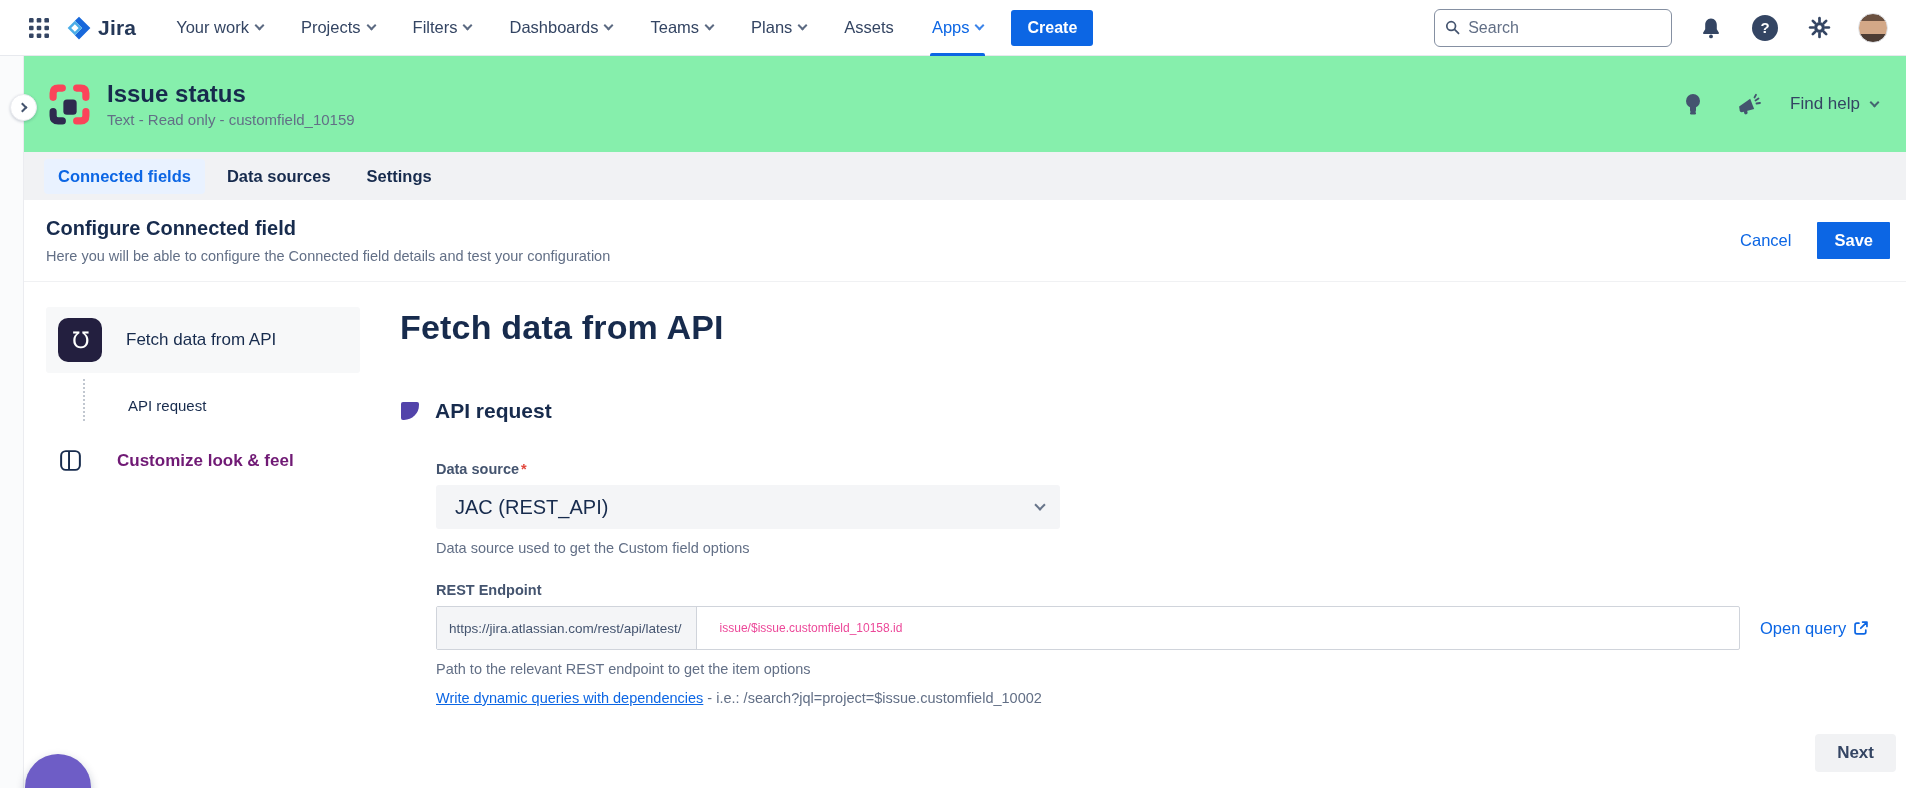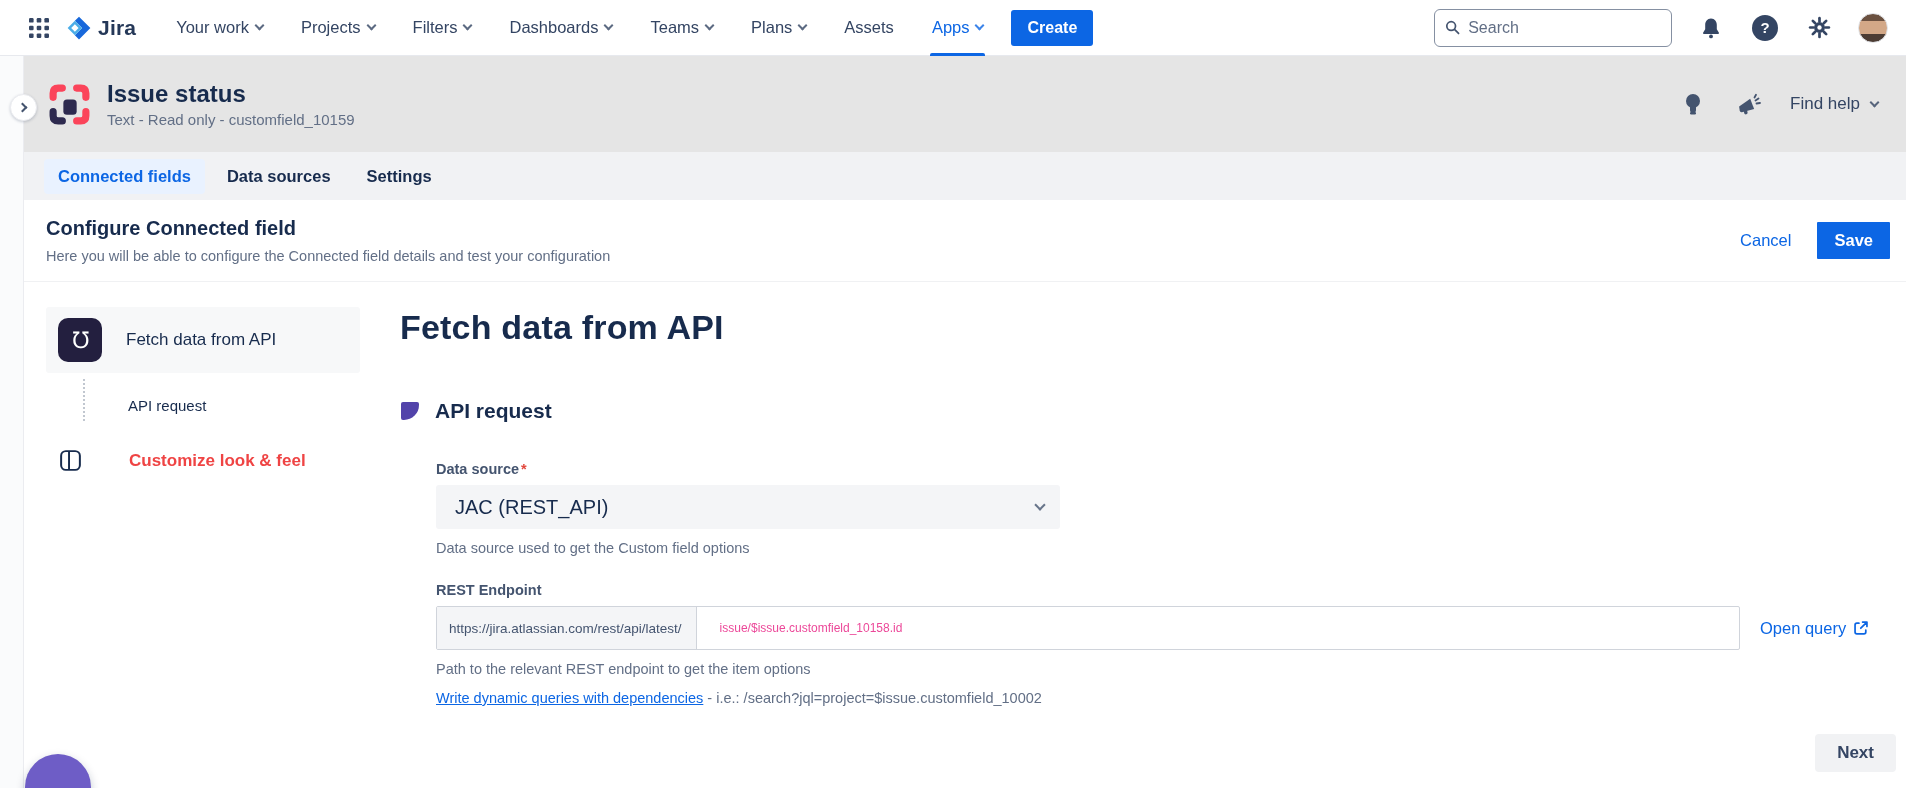--- a/index.html
+++ b/index.html
@@ -32,21 +32,21 @@
             background:linear-gradient(180deg,#6b5140 0 26%, #d3a887 26% 72%, #4c3c33 72%); border:1px solid #E0E2E6; }
 
   
   .rail { position:absolute; top:56px; left:0; width:24px; bottom:0; background:#FAFBFC; border-right:1px solid #EBECF0; z-index:5; }
   .expand-btn { position:absolute; top:94px; left:10px; width:27px; height:27px; background:#fff; border:1px solid #EBECF0;
                 border-radius:50%; box-shadow:0 1px 3px rgba(9,30,66,.2); display:flex; align-items:center; justify-content:center;
                 cursor:pointer; z-index:6; }
   .chev-right { width:7px; height:7px; border-right:2px solid #44546F; border-bottom:2px solid #44546F; transform:rotate(-45deg); margin-left:-2px; }
 
   
-  .pagehead { position:absolute; top:56px; left:24px; right:0; height:96px; background:#e5e5e5; display:flex; align-items:center; padding:0 28px 0 24px; }
+  .pagehead { position:absolute; top:56px; left:24px; right:0; height:96px; background:#86efac; display:flex; align-items:center; padding:0 28px 0 24px; }
   .apptile { width:43px; height:43px; margin-right:16px; flex:0 0 auto; }
   .ph-text { display:flex; flex-direction:column; gap:3px; }
   .ph-title { font-size:24px; font-weight:700; color:#172B4D; }
   .ph-sub { font-size:15px; color:#626F86; }
   .ph-right { margin-left:auto; display:flex; align-items:center; gap:26px; }
   .findhelp { display:flex; align-items:center; font-size:17px; color:#344563; cursor:pointer; gap:4px; }
 
   
   .tabstrip { position:absolute; top:152px; left:24px; right:0; height:48px; background:#F1F2F4; display:flex; align-items:center; padding-left:20px; gap:8px; }
   .tab { font-size:16.5px; font-weight:600; color:#172B4D; padding:8px 14px; border-radius:4px; cursor:pointer; }
@@ -66,21 +66,21 @@
   .content { position:absolute; top:282px; left:24px; right:0; bottom:0; background:#fff; }
 
   .wizard { position:absolute; left:22px; top:25px; width:314px; }
   .wiz-step1 { display:flex; align-items:center; gap:24px; background:#F7F8F9; border-radius:3px; padding:11px 12px; cursor:pointer; }
   .wiz-tile { width:44px; height:44px; border-radius:10px; background:#231F3F; color:#fff; display:flex; align-items:center; justify-content:center;
               font-size:23px; line-height:1; }
   .wiz-step1-label { font-size:17px; color:#172B4D; }
   .wiz-connector { border-left:2px dotted #C1C7D0; height:42px; margin:6px 0 2px 37px; width:0; }
   .wiz-substep { font-size:15px; color:#172B4D; margin:-34px 0 0 82px; padding:8px 0; cursor:pointer; width:fit-content; }
   .wiz-step2 { display:flex; align-items:center; gap:34px; margin:26px 0 0 12px; cursor:pointer; }
-  .wiz-step2-label { font-size:17px; font-weight:600; color:#ef4444;margin-left:12px; }
+  .wiz-step2-label { font-size:17px; font-weight:600; color:#701a75; }
 
   .main { position:absolute; left:376px; top:0; right:0; }
   .h1 { font-size:34px; font-weight:600; color:#172B4D; margin-top:26px; letter-spacing:.2px; }
   .section-head { display:flex; align-items:center; gap:16px; margin:52px 0 0 1px; }
   .marker { width:18px; height:18px; background:#5243AA; border-radius:2px 2px 15px 2px; flex:0 0 auto; }
   .section-title { font-size:21px; font-weight:600; color:#172B4D; }
 
   .form { margin:38px 0 0 36px; }
   .field-label { font-size:14.5px; color:#44546F; font-weight:600; }
   .req { color:#E2483D; margin-left:2px; }

